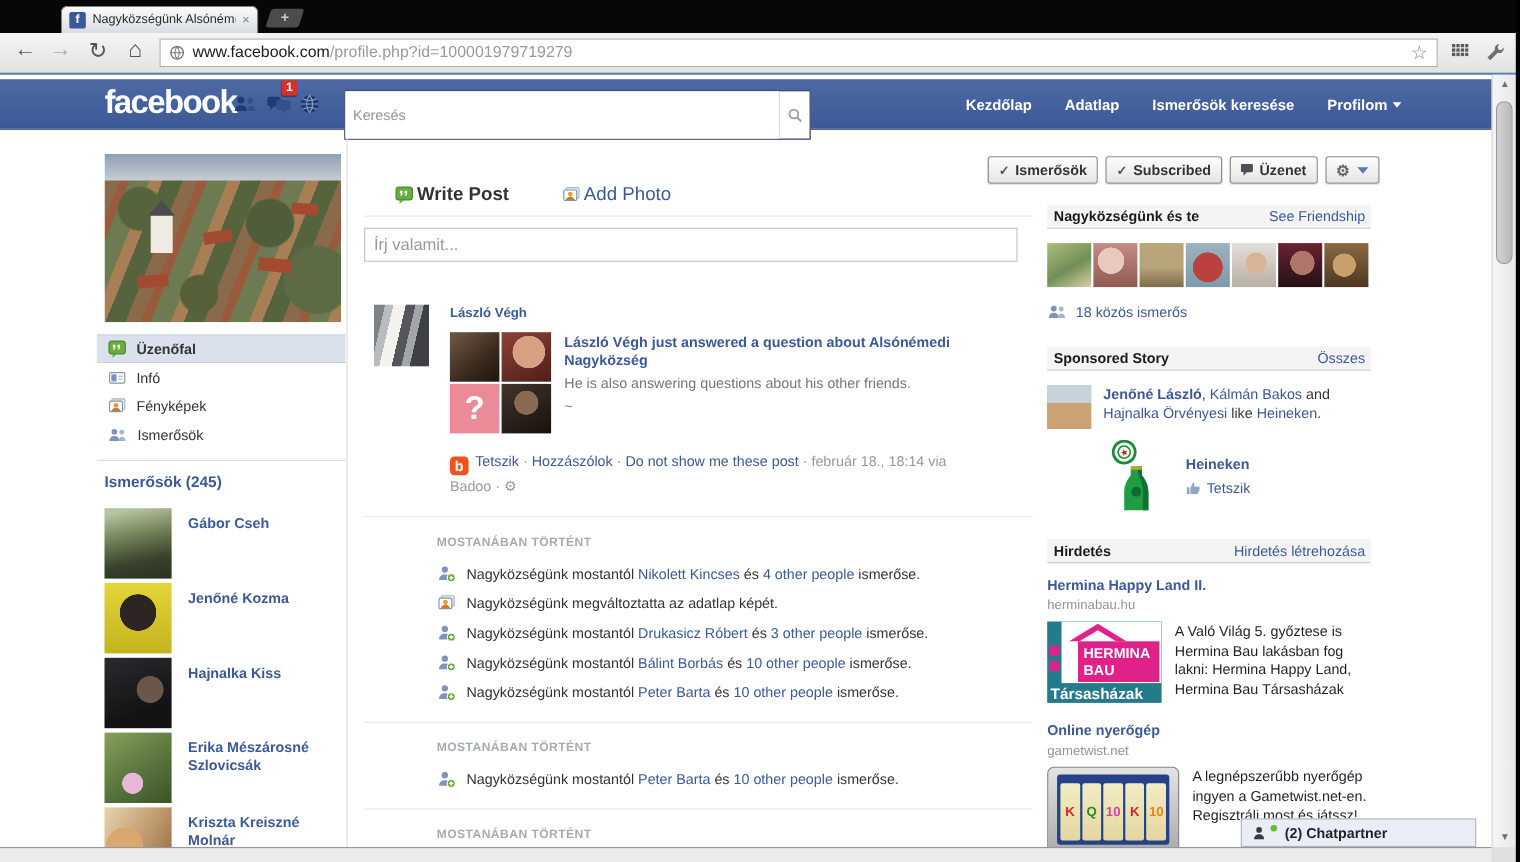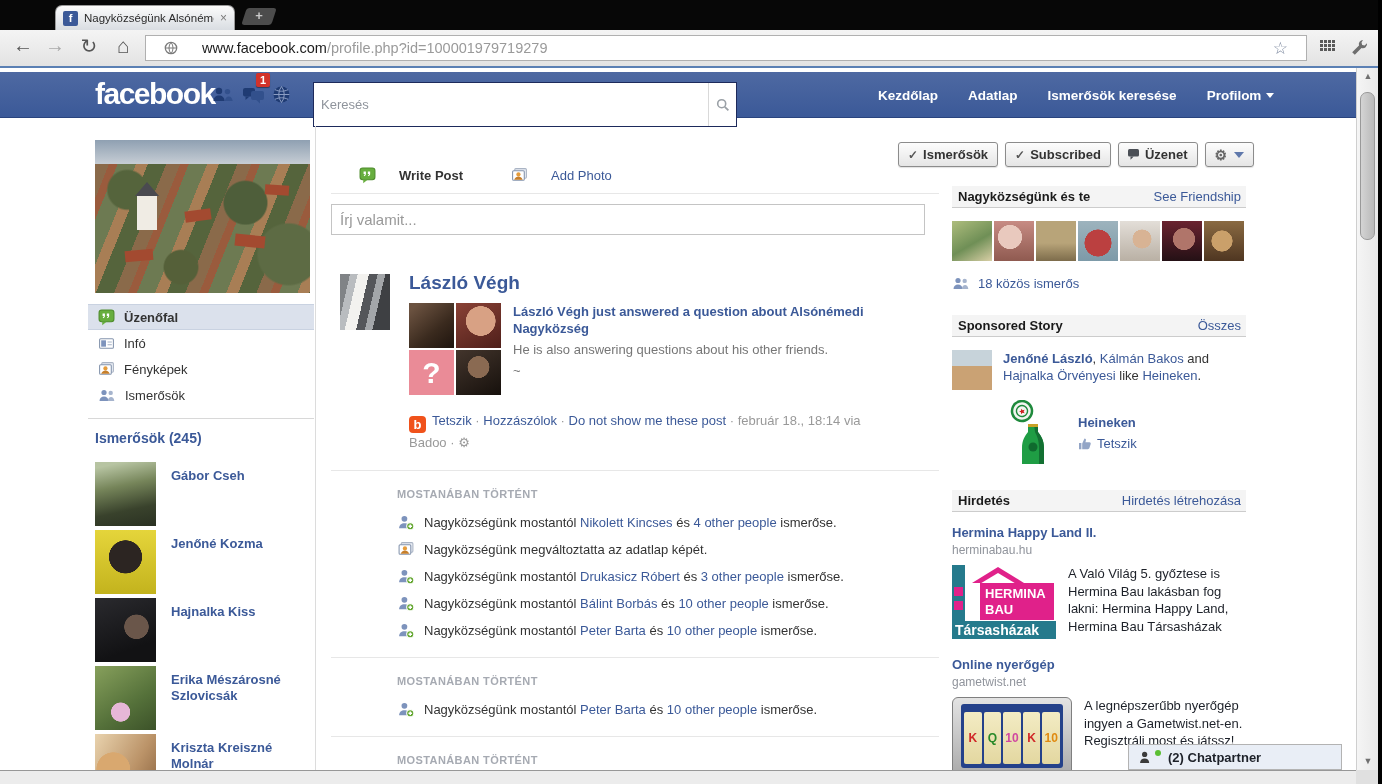--- a/index.html
+++ b/index.html
@@ -18,21 +18,21 @@
   .tab-close { font-size:12px; color:#7c7c7c; flex:0 0 auto; cursor:default; }
   .newtab { position:absolute; left:244px; top:8px; width:30px; height:17px; background:#4c4c4c;
             border-radius:3px; color:#c9c9c9; font-size:13px; font-weight:bold; text-align:center; line-height:16px; transform:skewX(-18deg); }
   .newtab span{ display:inline-block; transform:skewX(18deg); }
 
   .toolbar { position:absolute; left:0; top:30px; width:1382px; height:38px;
              background:linear-gradient(#f4f4f4,#e3e3e3); border-bottom:2px solid #5b80b4; }
   .navbtn { position:absolute; top:4px; font-size:20px; color:#555; width:26px; text-align:center; }
   .btn-back{ left:10px; } .btn-fwd{ left:42px; color:#a9a9a9; } .btn-reload{ left:76px; } .btn-home{ left:110px; font-size:21px; }
   .urlbar { position:absolute; left:145px; top:5px; width:1162px; height:26px; background:#fff;
-            border:1px solid #b0b0b0; border-radius:0; display:flex; align-items:center; padding:0 18px; gap:24px; }
+            border:1px solid #b0b0b0; border-radius:0; display:flex; align-items:center; padding:0 8px; gap:7px; }
   .url-text { font-size:14.5px; white-space:nowrap; overflow:hidden; }
   .url-host { color:#1b1b1b; } .url-path { color:#9a9a9a; }
   .star { margin-left:auto; font-size:17px; color:#7e8aa0; line-height:1; }
   .gridicon { position:absolute; left:1320px; top:10px; }
   .wrench { position:absolute; left:1350px; top:8px; }
 
   
   .fbheader { position:absolute; left:0; top:72px; width:1356px; height:46px;
               background:linear-gradient(#4e69a2,#3b5998); border-bottom:1px solid #29447e; }
   .fblogo { position:absolute; left:95px; top:5px; font-size:30px; font-weight:bold; color:#fff; letter-spacing:-1.5px; }
@@ -90,32 +90,32 @@
   .gbtn { height:25px; padding:0 9px; border:1px solid #8c8c8c; border-radius:3px;
           background:linear-gradient(#fdfdfd,#e5e5e5); font-size:13px; font-weight:bold; color:#333;
           display:flex; align-items:center; gap:5px; box-shadow:0 1px 1px rgba(0,0,0,.12); }
   .gbtn .chk { color:#555; font-size:12px; }
   .caret-b { display:inline-block; width:0; height:0; border-left:5px solid transparent; border-right:5px solid transparent;
              border-top:6px solid #5f78ab; margin-left:2px; }
   .gearglyph { font-size:14px; color:#666; line-height:1; }
 
   .composer { margin-top:27px; display:flex; align-items:center; gap:20px;
               border-bottom:1px solid #e7e7e7; padding-bottom:9px; }
-  .ctab { display:flex; align-items:center; gap:23px; font-size:13px;padding-left:28px; }
+  .ctab { display:flex; align-items:center; gap:3px; font-size:17px;padding-left:28px; }
   .ctab.write { font-weight:bold; color:#333; }
   .ctab.photo { color:#3b5998; }
   .writebox { margin-top:10px; }
   .writebox input { width:594px; height:31px; border:1px solid #c4c4c4; font-size:15px; color:#666;
                     padding:0 8px; font-family:"Liberation Sans", sans-serif; }
   .writebox input::placeholder { color:#999; }
 
   .post { margin-top:37px; position:relative; padding-left:78px; min-height:170px; }
   .avatar { position:absolute; left:9px; top:2px; width:50px; height:56px;
     background:linear-gradient(103deg,#808386 0 16%,#b9bcbf 16% 28%,#f3f2ef 28% 46%,#54565a 46% 60%,#a3a6a9 60% 72%,#3e4043 72% 100%); }
-  .author { font-size:19px; font-weight:bold; color:#3b5998; text-decoration:none; }
+  .author { font-size:12px; font-weight:bold; color:#3b5998; text-decoration:none; }
   .att { margin-top:9px; display:flex; gap:12px; }
   .attgrid { width:92px; display:grid; grid-template-columns:45px 45px; grid-auto-rows:45px; gap:2px; flex:0 0 auto; }
   .t1 { background:linear-gradient(140deg,#6b5240 10%,#3a2a1e 60%,#1e140e); }
   .t2 { background:radial-gradient(circle at 55% 40%, #d8a184 0 40%, transparent 41%), linear-gradient(150deg,#8a4236,#4f1f1a); }
   .t3 { background:#ea8b97; color:#fff; font-size:30px; font-weight:bold; display:flex; align-items:center; justify-content:center; }
   .t4 { background:radial-gradient(circle at 50% 38%, #8a6a52 0 30%, transparent 31%), linear-gradient(150deg,#43352c,#16100c); }
   .attbody { width:430px; }
   .att-title { font-size:13px; font-weight:bold; color:#3b5998; line-height:17px; text-decoration:none; display:block; }
   .att-line { font-size:13px; color:#767676; margin-top:5px; line-height:16px; }
   .att-find a { color:#3b5998; text-decoration:none; }

